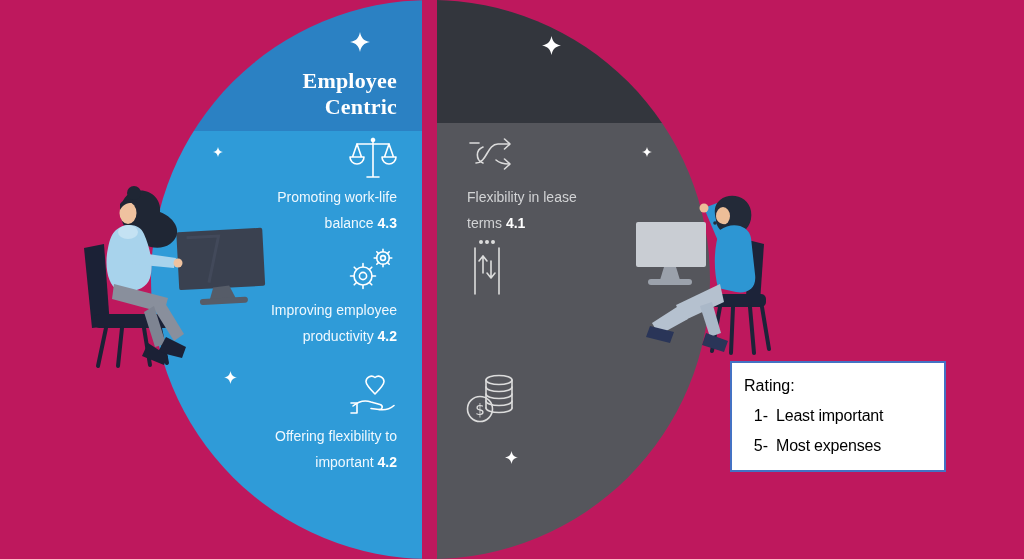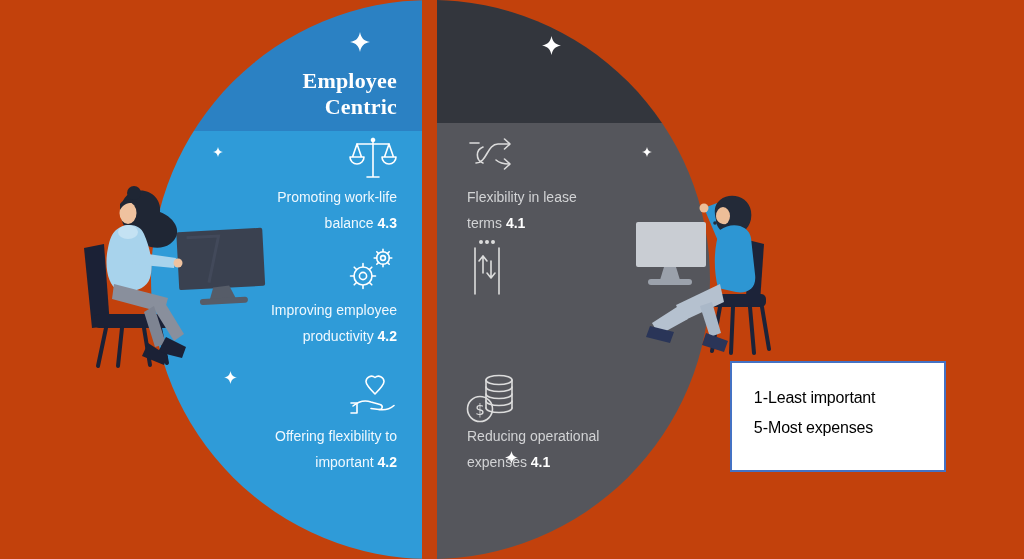--- a/index.html
+++ b/index.html
@@ -1,18 +1,18 @@
 <!DOCTYPE html>
 <html><head>
 <meta charset="utf-8">
 <style>
   * { margin:0; padding:0; box-sizing:border-box; }
   html,body { width:1024px; height:559px; }
   body { background:#fff; font-family:"Liberation Sans", sans-serif; overflow:hidden; }
-  .stage { position:relative; width:1024px; height:559px; background:#c2410c; overflow:hidden; }
+  .stage { position:relative; width:1024px; height:559px; background:#be185d; overflow:hidden; }
 
   
   .half { position:absolute; top:0; height:559px; overflow:hidden; z-index:1; }
   .half-left  { left:0; width:422px; }
   .half-right { left:437px; width:587px; }
   .disc { position:absolute; top:0; width:559px; height:559px; border-radius:50%; }
   .half-left  .disc { left:151px;  background:linear-gradient(to bottom,#2B81C3 0 131px,#2F9BD8 131px); }
   .half-right .disc { left:-286px; background:linear-gradient(to bottom,#33363D 0 123px,#55565C 123px); }
 
   
@@ -52,21 +52,21 @@
   .person { position:absolute; z-index:2; }
   .person-left  { left:70px;  top:186px; width:220px; height:184px; }
   .person-right { left:612px; top:190px; width:168px; height:168px; }
 
   
   .legend { position:absolute; z-index:4; left:730px; top:361px; width:216px; height:111px;
             background:#fff; border:2px solid #4472C4; padding:14px 10px 0 12px; color:#000; }
   .legend-title { font-size:16px; }
   .legend-row { display:flex; margin-top:12px; font-size:16px; }
   .legend-value { width:24px; text-align:right; }
-  .legend-label { margin-left:0; letter-spacing:-0.2px; }
+  .legend-label { margin-left:8px; letter-spacing:-0.2px; }
 </style>
 </head>
 <body>
 
 <div class="stage">
 
   <div class="half half-left">
     <div class="disc"></div>
   </div>
   <div class="half half-right">
@@ -152,21 +152,20 @@
       <circle cx="15" cy="38" r="12.5"></circle>
       <text x="15" y="43.5" font-size="15" text-anchor="middle" fill="#DCDCDC" stroke="none" font-family="DejaVu Sans, sans-serif">$</text>
     </svg>
   </span>
 
   <p class="item-text t-left" id="lt1"><span>Promoting work-life balance</span> <span class="rating">4.3</span></p>
   <p class="item-text t-left" id="lt2"><span>Improving employee productivity</span> <span class="rating">4.2</span></p>
   <p class="item-text t-left" id="lt3"><span>Offering flexibility to important</span> <span class="rating">4.2</span></p>
 
   <p class="item-text t-right" id="rt1"><span>Flexibility in lease terms</span> <span class="rating">4.1</span></p>
-  <p class="item-text t-right" id="rt3"><span>Reducing operational expenses</span> <span class="rating">4.1</span></p>
 
   <svg class="person person-left" viewBox="0 0 220 184">
 
     <path d="M14 62 L34 58 L40 140 L22 142 Z" fill="#1B2136"></path>
     <rect x="24" y="128" width="76" height="14" rx="5" fill="#1B2136"></rect>
     <path d="M36 142 L28 180 M52 142 L48 180 M74 142 L80 179 M90 142 L97 177" stroke="#1B2136" stroke-width="4" stroke-linecap="round" fill="none"></path>
 
     <g transform="rotate(-3 150 78)">
       <rect x="108" y="44" width="86" height="58" rx="2" fill="#3A4150"></rect>
       <path d="M118 50 L150 50 L138 96" stroke="#474F60" stroke-width="3" fill="none" opacity="0.6"></path>
@@ -218,20 +217,21 @@
 
     <path d="M108 94 L64 115 L71 131 L112 112 Z" fill="#B5C1CF"></path>
     <path d="M68 115 L40 133 L47 145 L76 129 Z" fill="#B5C1CF"></path>
     <path d="M88 116 L98 147 L109 143 L100 112 Z" fill="#AAB8C8"></path>
 
     <path d="M38 136 L62 142 L58 153 L34 147 Z" fill="#2A3558"></path>
     <path d="M94 143 L116 151 L112 162 L90 155 Z" fill="#2A3558"></path>
   </svg>
 
   <div class="legend">
+    <div class="legend-title">Rating:</div>
     <div class="legend-row">
       <span class="legend-value">1-</span>
       <span class="legend-label">Least important</span>
     </div>
     <div class="legend-row">
       <span class="legend-value">5-</span>
       <span class="legend-label">Most expenses</span>
     </div>
   </div>
 

